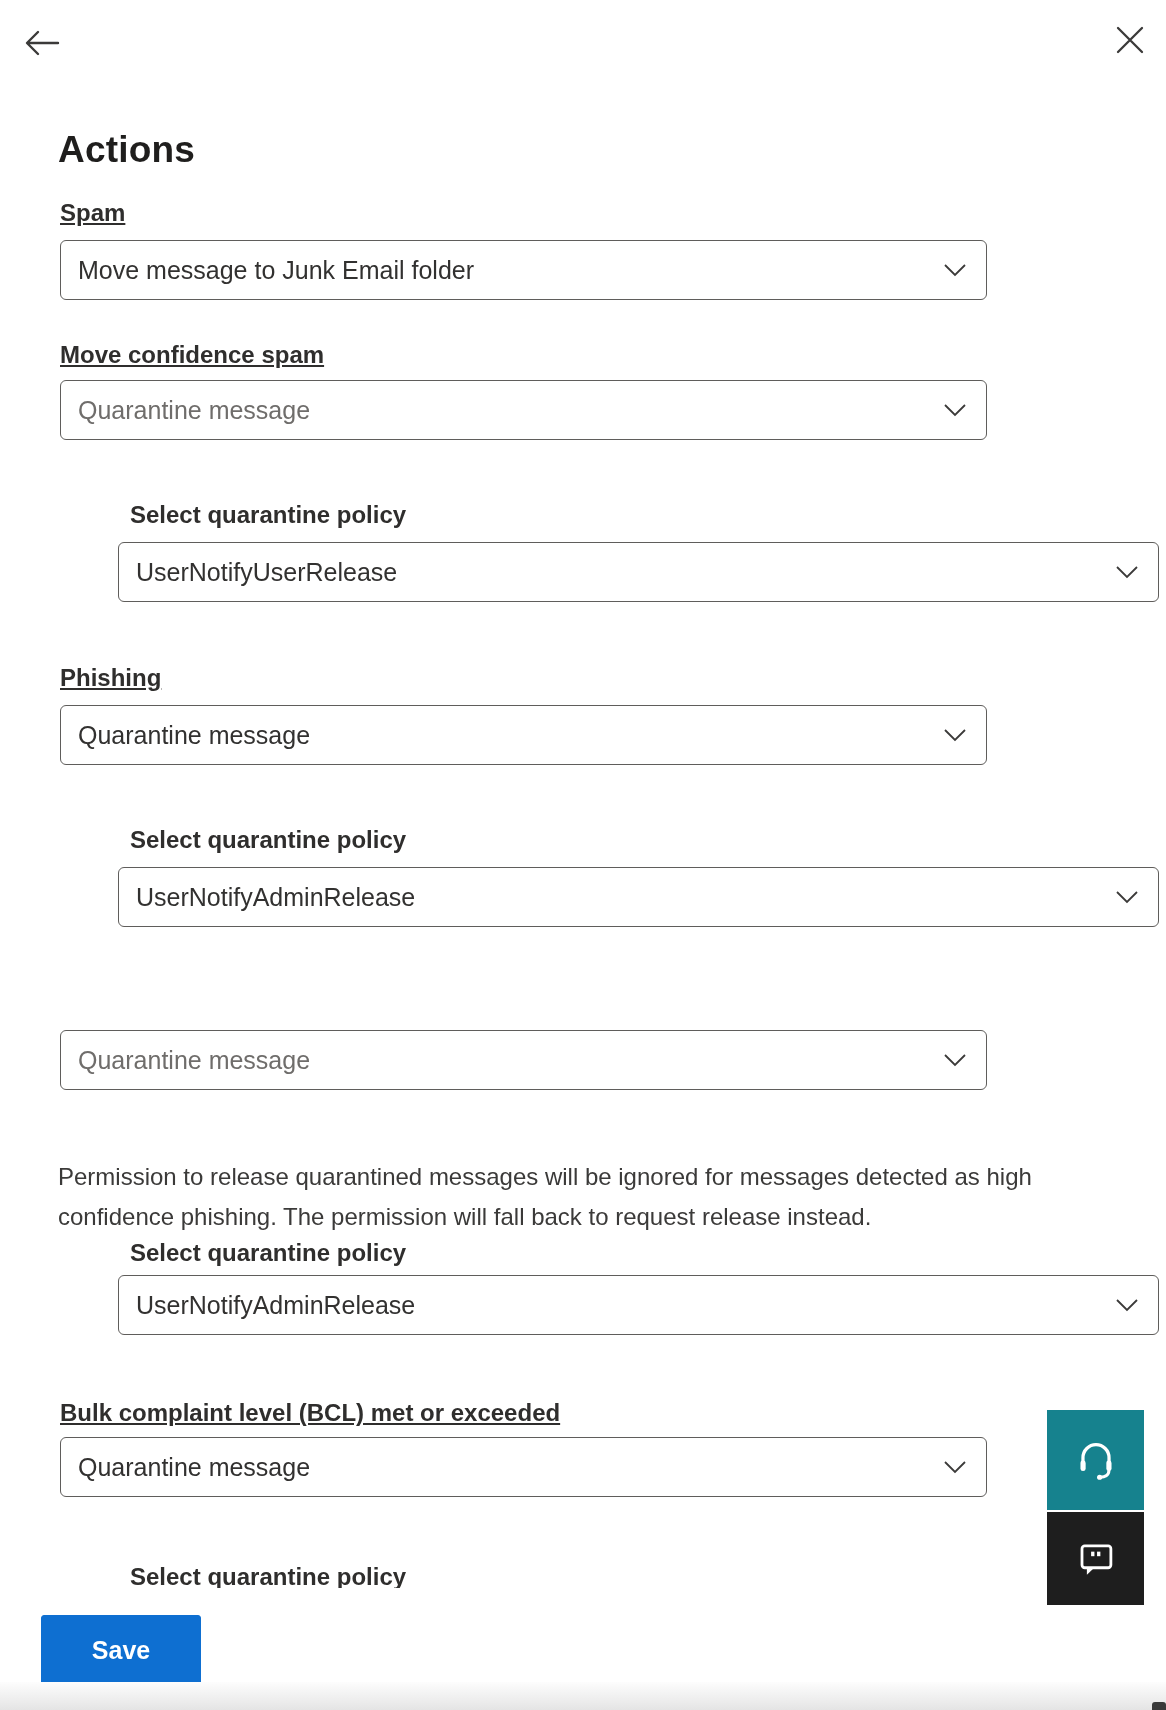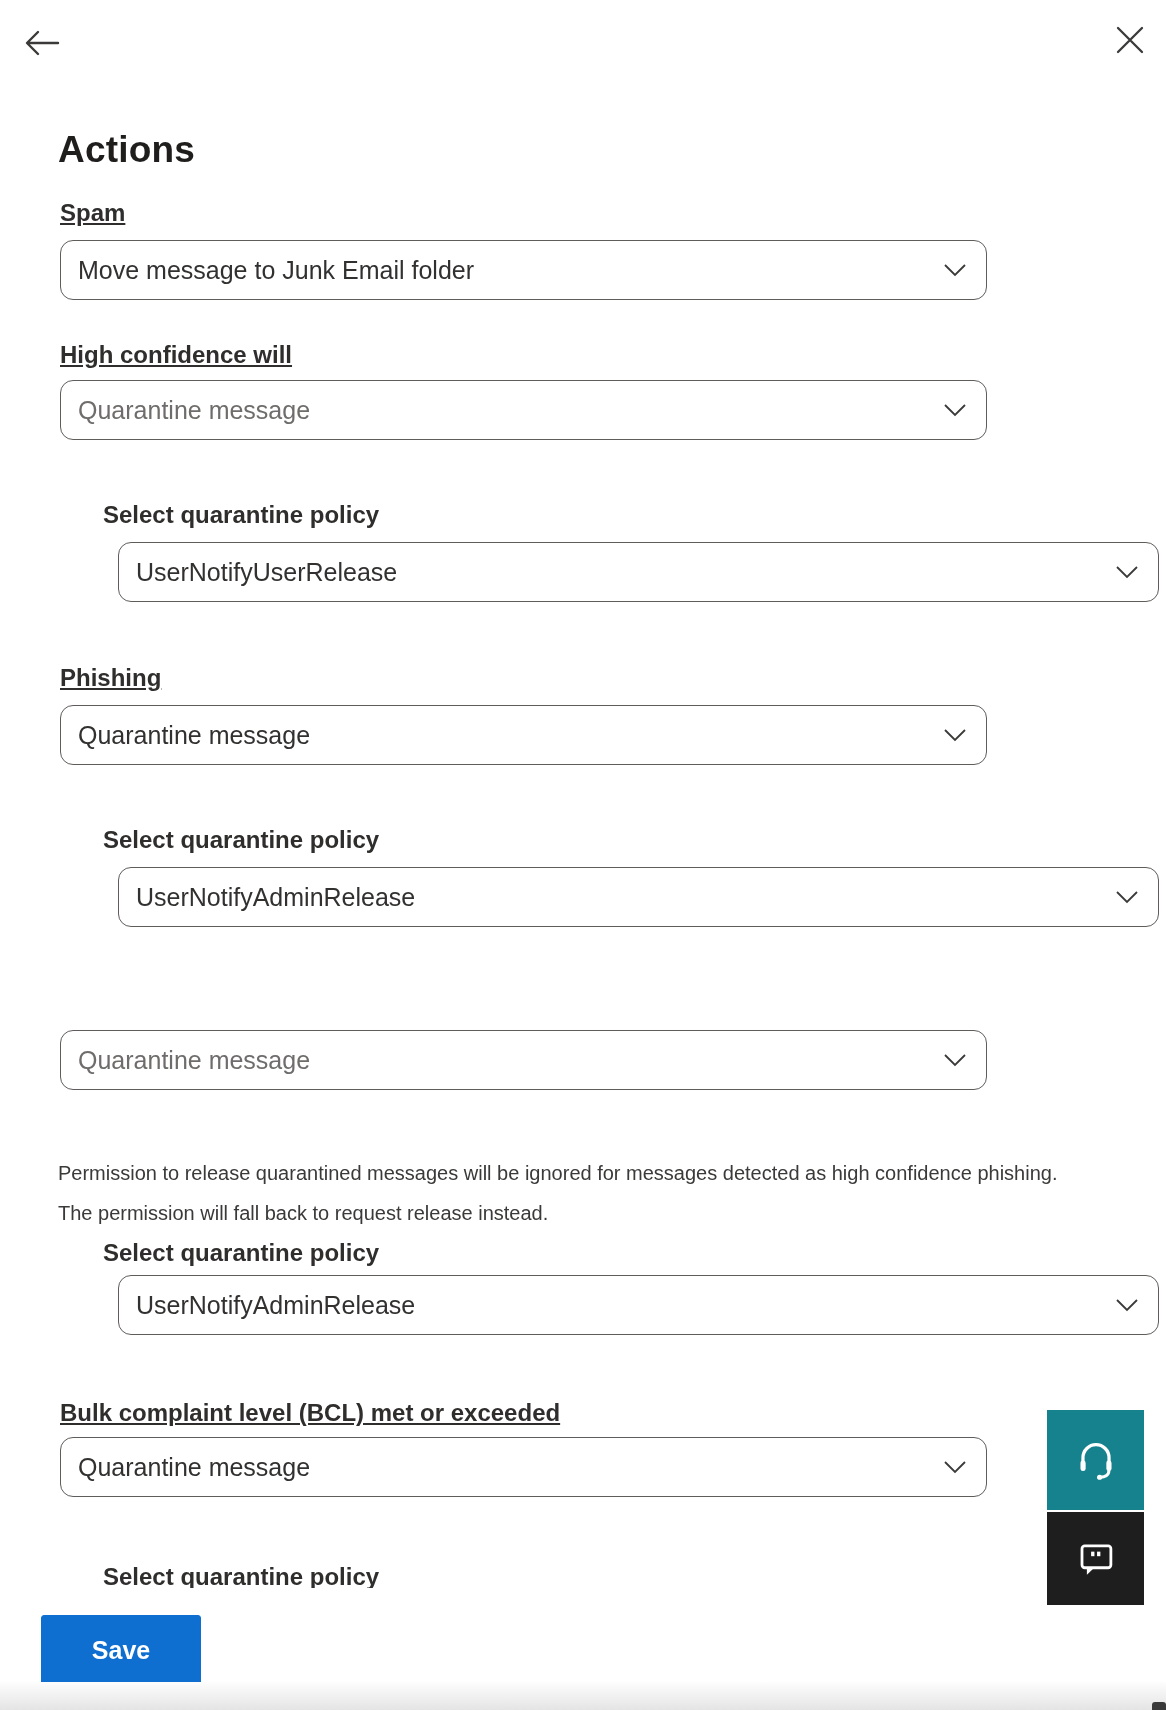--- a/index.html
+++ b/index.html
@@ -7,31 +7,31 @@
     position:relative;width:1166px;height:1710px;overflow:hidden;background:#ffffff;
     font-family:"Liberation Sans", sans-serif;color:var(--text,#323130);padding-left:16px;
   }
   .icon-btn{position:absolute;background:none;border:none;padding:0;cursor:pointer;line-height:0;}
   .back-btn{left:22px;top:24px;width:40px;height:38px;}
   .close-btn{left:1112px;top:22px;width:36px;height:36px;}
   .page-title{position:absolute;left:58px;top:104px;font-size:37px;font-weight:700;color:#1f1e1d;letter-spacing:.2px;}
   .field-label{position:absolute;font-size:24px;font-weight:600;color:#2f2e2d;line-height:30px;white-space:nowrap;}
   .select{
     position:absolute;height:60px;box-sizing:border-box;background:#fff;
-    border:1.6px solid var(--border,#5f5d5b);border-radius:13px;
+    border:1.6px solid var(--border,#5f5d5b);border-radius:6px;
     display:flex;align-items:center;padding:0 20px 0 17px;cursor:pointer;
   }
   .select .select-value{flex:1;font-size:25px;color:var(--text,#323130);white-space:nowrap;overflow:hidden;}
   .select.muted .select-value{color:var(--muted_text,#6f6d6b);}
   .select .chevron{flex:none;margin-left:12px;}
   .col-main{left:60px;width:927px;}
   .col-indent{left:118px;width:1041px;}
   .lab-main{left:60px;text-decoration:underline;}
-  .lab-indent{left:103px;}
-  .note{position:absolute;left:58px;top:1133px;width:1012px;font-size:20px;line-height:40px;color:#3b3a39;}
+  .lab-indent{left:130px;}
+  .note{position:absolute;left:58px;top:1133px;width:1012px;font-size:24px;line-height:40px;color:#3b3a39;}
   
   .footer{position:absolute;left:0;top:1588px;width:1166px;height:122px;background:#fff;}
   .footer-fade{position:absolute;left:0;top:1682px;width:1166px;height:28px;
     background:linear-gradient(180deg,#fdfdfd 0%,#ececec 70%,#e4e4e4 100%);}
   .btn{position:absolute;top:1615px;height:70px;box-sizing:border-box;border-radius:3px;
     font-family:"Liberation Sans",sans-serif;font-size:25px;font-weight:600;cursor:pointer;
     display:flex;align-items:center;justify-content:center;}
   .btn-save{left:41px;width:160px;background:var(--primary,#0e6fd1);border:1.6px solid var(--primary,#0e6fd1);color:#fff;}
   .btn-cancel{left:226px;width:169px;background:linear-gradient(180deg,#f6f5f4,#ebeae9);border:1.6px solid #939190;color:#2b2a29;}
   
@@ -61,21 +61,21 @@
   <h1 class="page-title">Actions</h1>
 
   <div class="field-label lab-main" style="top:198px">Spam</div>
   <div class="select col-main" style="top:240px">
     <span class="select-value">Move message to Junk Email folder</span>
     <svg class="chevron" width="22" height="13" viewBox="0 0 22 13">
       <path d="M1 1 L11 11 L21 1" fill="none" stroke="#3b3a39" stroke-width="1.8"></path>
     </svg>
   </div>
 
-  <div class="field-label lab-main" style="top:340px">High confidence will</div>
+  <div class="field-label lab-main" style="top:340px">Move confidence spam</div>
   <div class="select col-main muted" style="top:380px">
     <span class="select-value">Quarantine message</span>
     <svg class="chevron" width="22" height="13" viewBox="0 0 22 13">
       <path d="M1 1 L11 11 L21 1" fill="none" stroke="#3b3a39" stroke-width="1.8"></path>
     </svg>
   </div>
 
   <div class="field-label lab-indent" style="top:500px">Select quarantine policy</div>
   <div class="select col-indent" style="top:542px">
     <span class="select-value">UserNotifyUserRelease</span>

